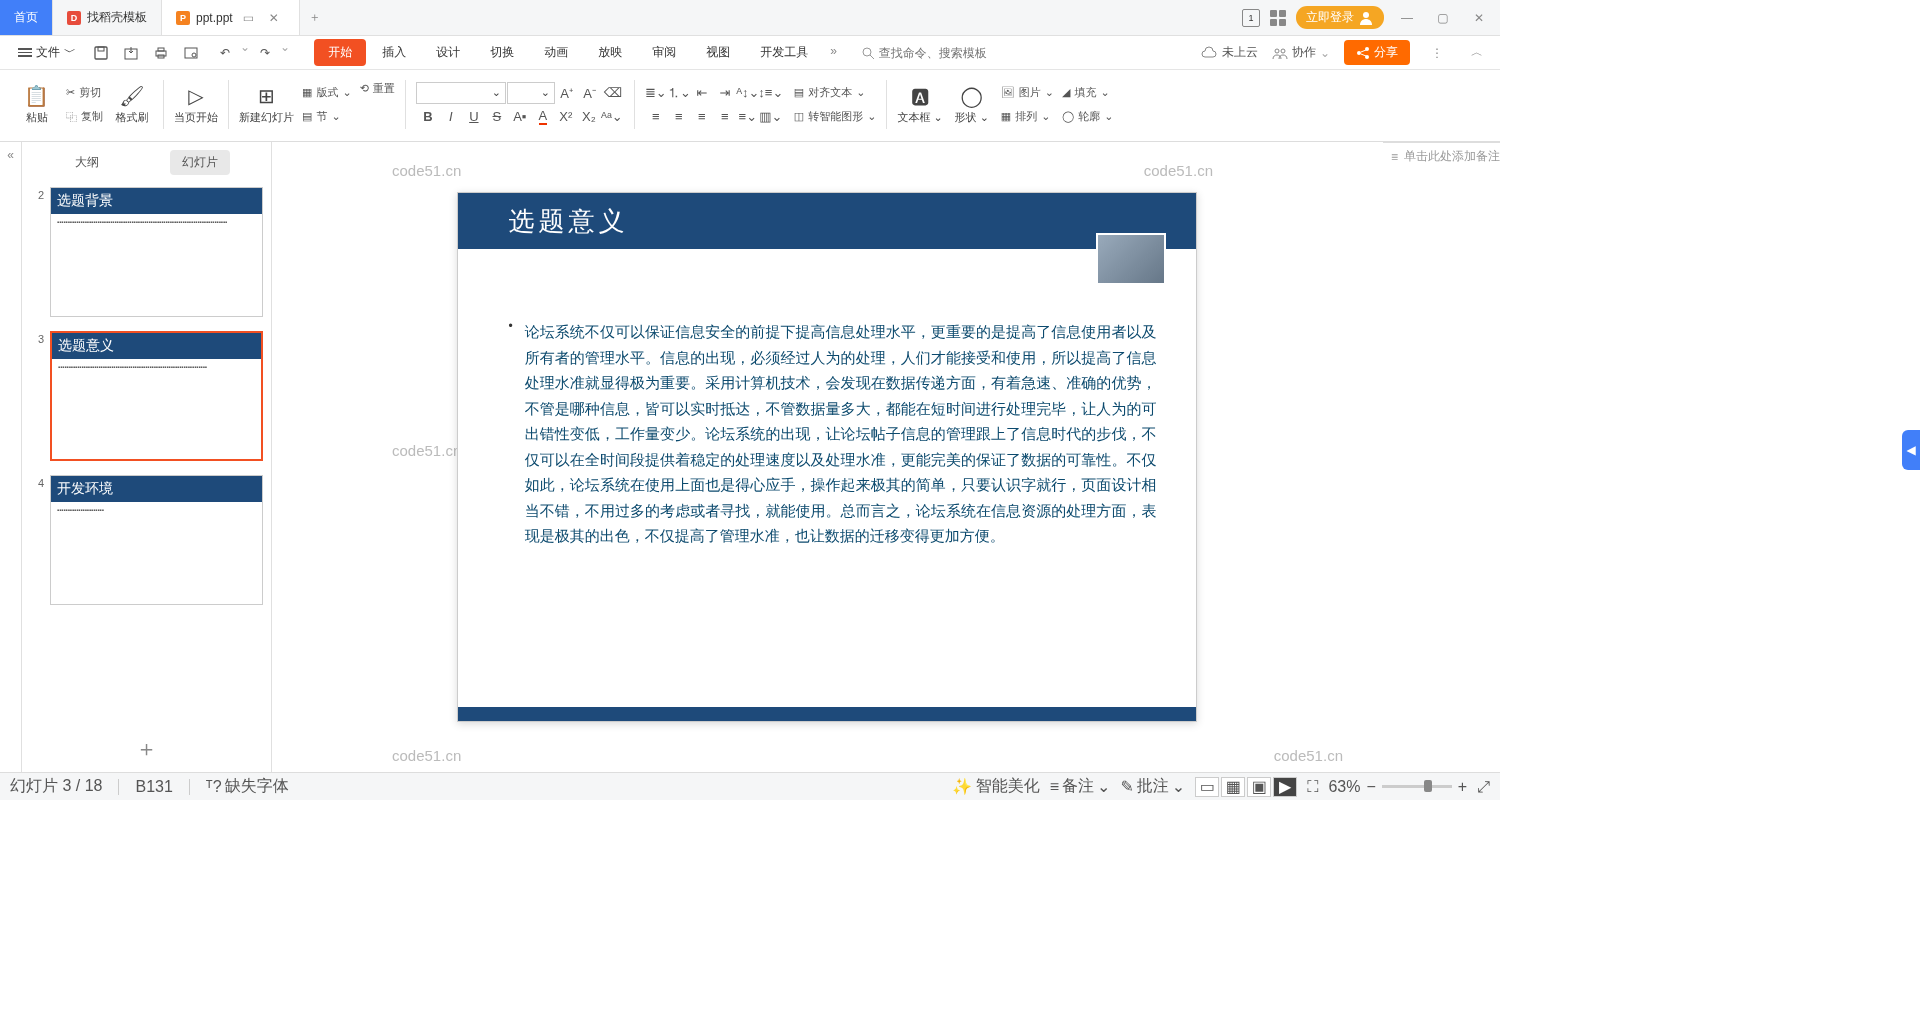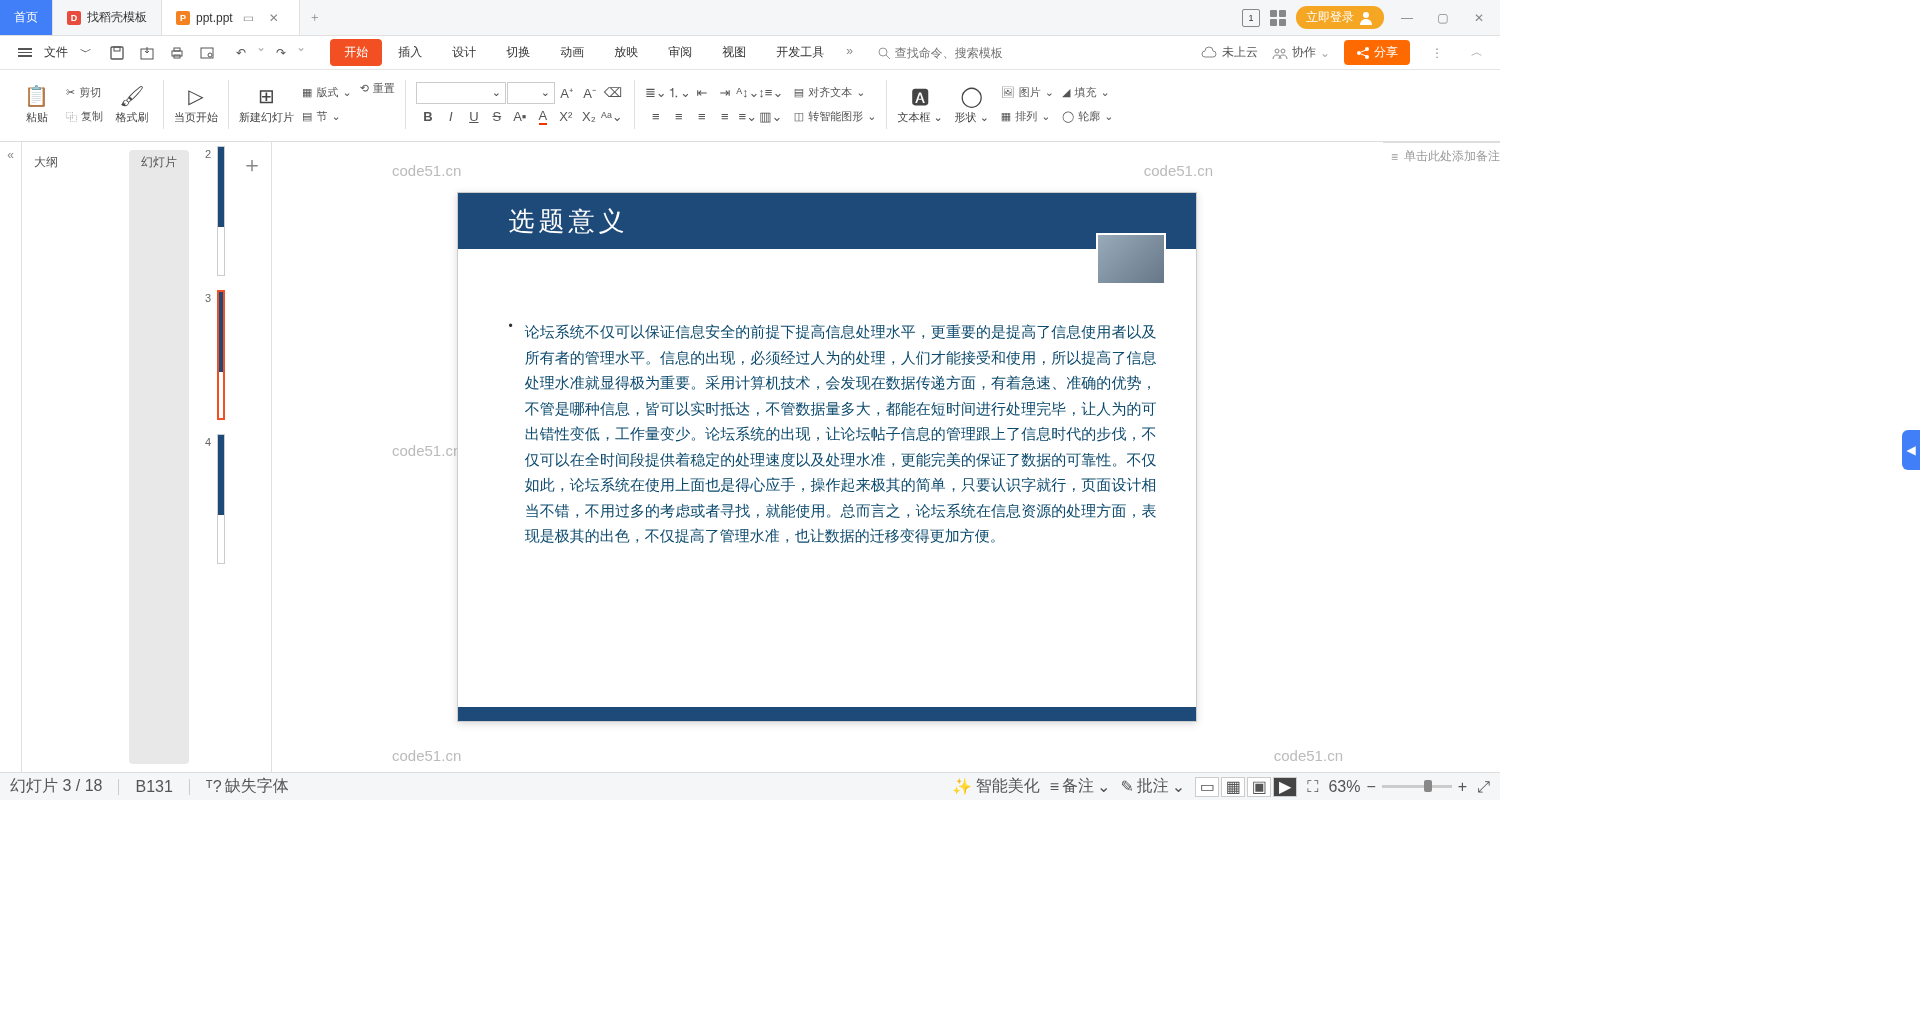--- a/index.html
+++ b/index.html
@@ -13,21 +13,21 @@
 .tab-ico.org { background:#f58220; color:#fff; font-size:9px; font-weight:bold; }
 .tab-close,.tab-new { width:30px; display:flex; align-items:center; justify-content:center; color:#888; cursor:pointer; }
 .tab-ext { width:16px; color:#888; margin-left:4px; }
 .title-right { margin-left:auto; display:flex; align-items:center; gap:10px; padding-right:8px; }
 .login-btn { background:#f5a623; color:#fff; padding:3px 10px; border-radius:11px; display:flex; align-items:center; gap:4px; cursor:pointer; }
 .win-btn { width:26px; height:26px; display:flex; align-items:center; justify-content:center; color:#888; cursor:pointer; }
 .ico-sq { width:18px; height:18px; border:1px solid #888; border-radius:2px; display:flex; align-items:center; justify-content:center; font-size:9px; }
 .ico-grid { width:16px; height:16px; display:grid; grid-template-columns:1fr 1fr; gap:2px; }
 .ico-grid span { background:#888; border-radius:1px; }
 .menubar { height:34px; display:flex; align-items:center; padding:0 10px; gap:4px; background:#fff; border-bottom:1px solid #e5e5e5; }
-.file-btn { display:flex; align-items:center; gap:12px; padding:4px 8px; cursor:pointer; }
+.file-btn { display:flex; align-items:center; gap:4px; padding:4px 8px; cursor:pointer; }
 .burger { display:flex; flex-direction:column; gap:2px; } .burger span { width:14px; height:1.5px; background:#555; }
 .tool-ico { width:26px; height:26px; display:flex; align-items:center; justify-content:center; color:#555; cursor:pointer; }
 .undo-redo { display:flex; gap:2px; margin-left:4px; }
 .menu-tabs { display:flex; margin-left:20px; gap:2px; }
 .menu-tab { padding:5px 14px; cursor:pointer; border-radius:4px; }
 .menu-tab.active { background:#f25022; color:#fff; }
 .menu-more { padding:5px 6px; color:#888; cursor:pointer; }
 .search-box { margin-left:14px; display:flex; align-items:center; gap:4px; color:#999; }
 .search-box input { border:none; outline:none; font-size:12px; width:150px; color:#999; }
 .menubar-right { margin-left:auto; display:flex; align-items:center; gap:14px; color:#555; }
@@ -40,21 +40,21 @@
 .rbtn-big { display:flex; flex-direction:column; align-items:center; gap:2px; cursor:pointer; min-width:42px; }
 .rbtn-big .ri { font-size:20px; height:24px; display:flex; align-items:center; }
 .rbtn-sm { display:flex; align-items:center; gap:4px; cursor:pointer; height:20px; font-size:11px; color:#555; }
 .rcol { display:flex; flex-direction:column; gap:4px; justify-content:center; }
 .combo { border:1px solid #ccc; height:22px; min-width:90px; display:flex; align-items:center; padding:0 4px; font-size:11px; background:#fff; cursor:pointer; }
 .combo.sm { min-width:48px; }
 .tbtn { width:22px; height:22px; display:flex; align-items:center; justify-content:center; cursor:pointer; color:#555; font-size:13px; }
 .trow { display:flex; gap:1px; }
 .workspace { display:flex; height:calc(800px - 36px - 34px - 72px - 28px); }
 .panel-collapse { width:22px; border-right:1px solid #e0e0e0; display:flex; align-items:flex-start; justify-content:center; padding-top:6px; color:#888; cursor:pointer; }
-.thumbpane { width:250px; border-right:1px solid #e0e0e0; display:flex; flex-direction:row; background:#fff; }
+.thumbpane { width:250px; border-right:1px solid #e0e0e0; display:flex; flex-direction:column; background:#fff; }
 .thumb-tabs { display:flex; justify-content:center; gap:14px; padding:8px 0; font-size:12px; }
 .thumb-tab { padding:4px 12px; cursor:pointer; border-radius:4px; color:#555; }
 .thumb-tab.active { background:#e8e8e8;margin-left:45px; }
 .thumb-list { flex:1; overflow:auto; padding:4px 8px; }
 .thumb-item { display:flex; gap:6px; margin-bottom:14px; }
 .thumb-num { width:14px; text-align:right; font-size:11px; color:#666; padding-top:2px; }
 .thumb-slide { flex:1; height:130px; border:1px solid #ccc; background:#fff; position:relative; overflow:hidden; }
 .thumb-slide.sel { border:2px solid #f25022; }
 .thumb-hdr { background:#1e4a7a; color:#fff; font-size:14px; padding:4px 6px; }
 .thumb-body { padding:4px 6px; font-size:6px; color:#555; line-height:1.4; }

